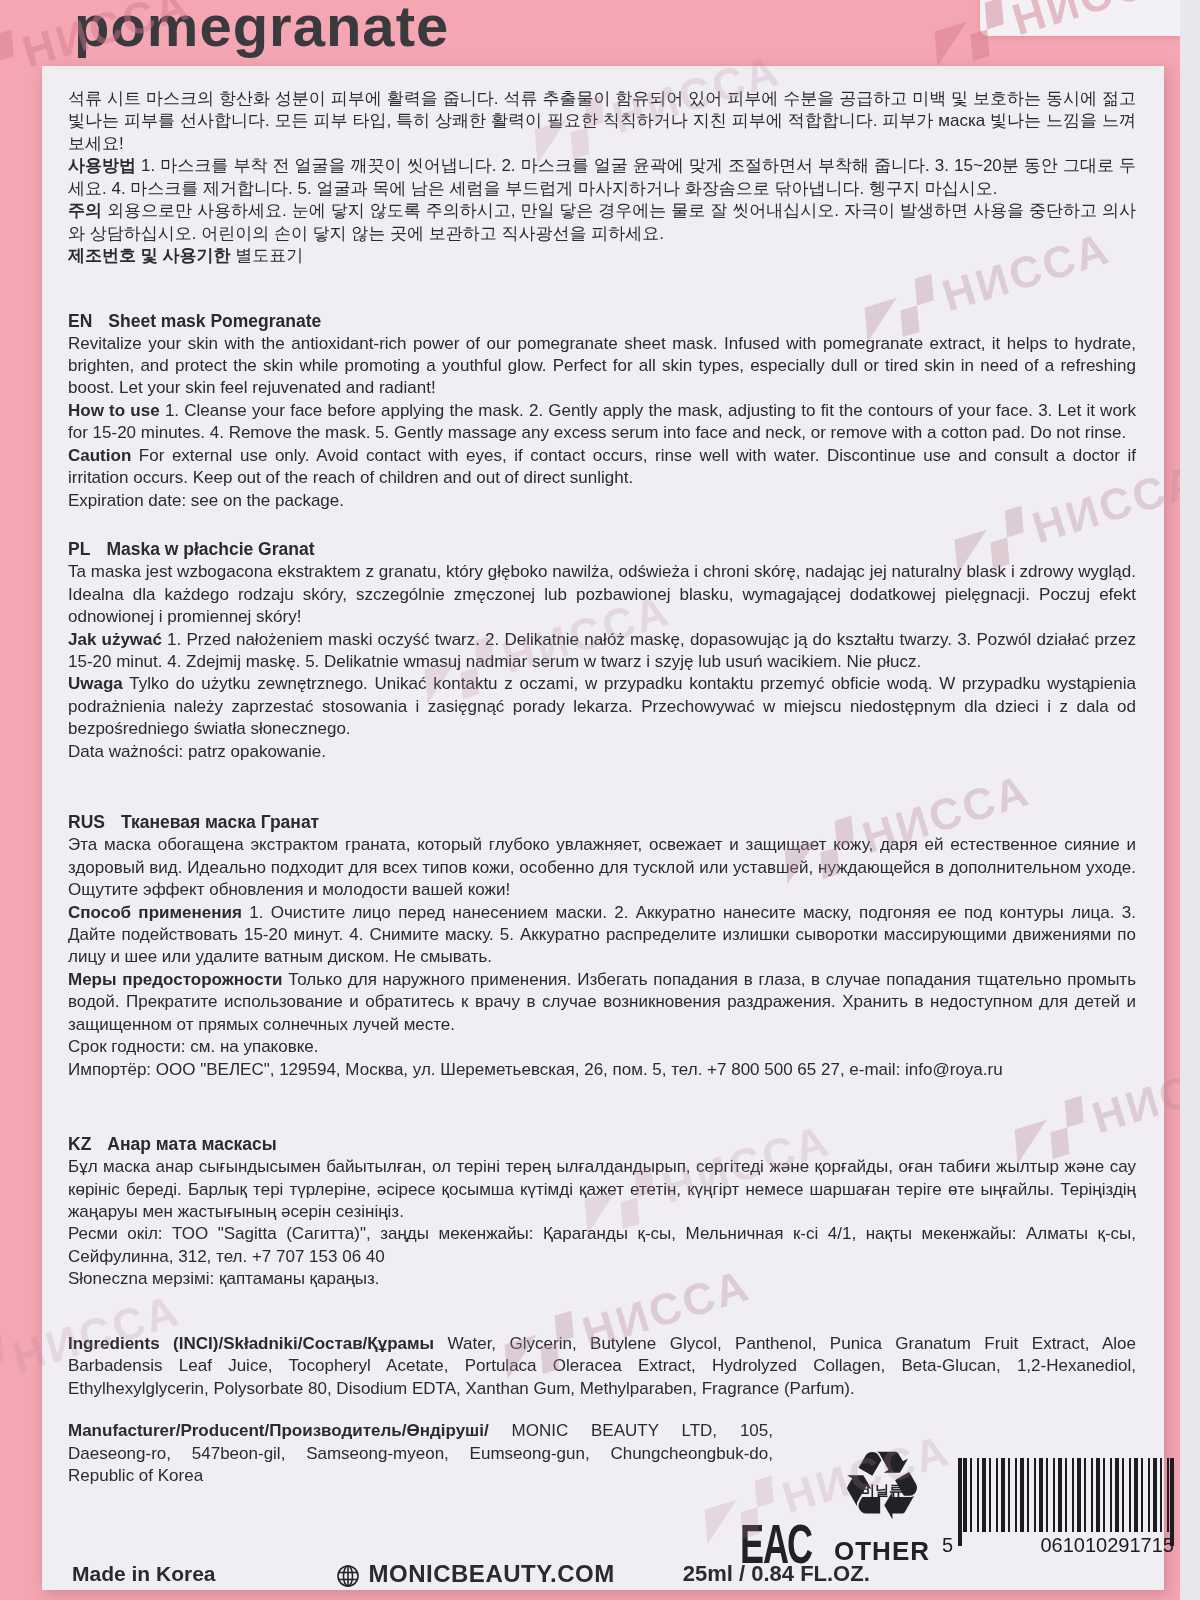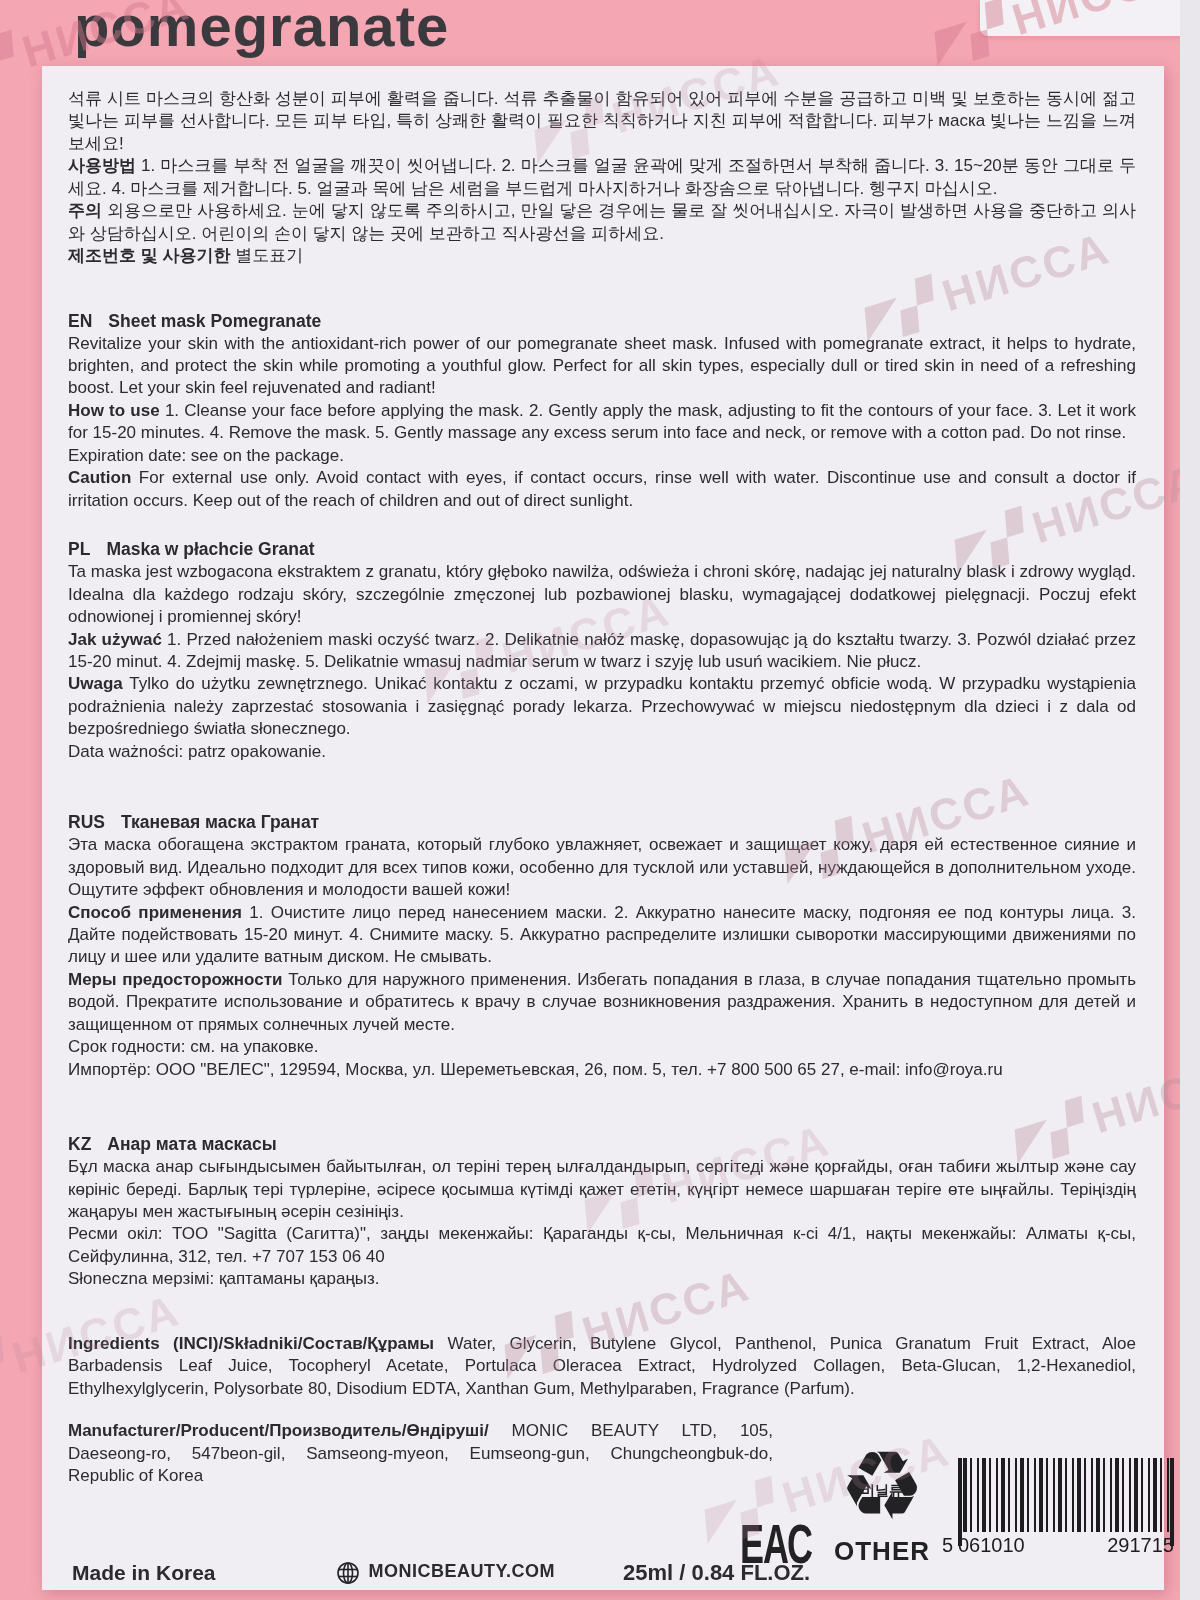--- a/index.html
+++ b/index.html
@@ -33,21 +33,21 @@
   .sec-kz{margin-top:52px;}
   .sec-ing{margin-top:42px;}
   .sec-mfr{margin-top:20px;width:705px;}
   .sec-mfr p{text-align:justify;}
   
   .footer{
     position:absolute;left:30px;top:1494px;display:flex;align-items:center;
     font-weight:bold;white-space:nowrap;
   }
   .footer .made{font-size:21px;}
-  .footer .site{display:flex;align-items:flex-start;gap:9px;margin-left:120px;font-size:18px;letter-spacing:.5px;}
+  .footer .site{display:flex;align-items:flex-end;gap:9px;margin-left:120px;font-size:24px;letter-spacing:.5px;}
   .footer .vol{margin-left:68px;font-size:22px;}
   .globe{width:24px;height:24px;display:inline-block;}
   
   .eac{
     position:absolute;left:698px;top:1446px;
     font-size:36px;font-weight:bold;letter-spacing:-1px;color:#222124;
     transform:scaleY(1.55);transform-origin:top left;
     font-family:"Liberation Sans",sans-serif;
   }
   .recycle{position:absolute;left:788px;top:1372px;width:104px;text-align:center;color:#222124;}
@@ -65,21 +65,21 @@
       #1d1c1f 5px,#1d1c1f 9px,transparent 9px,transparent 12px,
       #1d1c1f 12px,#1d1c1f 14px,transparent 14px,transparent 19px);
   }
   .bc-bars::before,.bc-bars::after{
     content:"";position:absolute;top:0;width:4px;height:88px;background:#1d1c1f;
   }
   .bc-bars::before{left:0;}
   .bc-bars::after{right:0;}
   .bc-row{display:flex;align-items:flex-end;margin-top:2px;font-size:20px;color:#1d1c1f;}
   .bc-d1{width:16px;}
-  .bc-groups{flex:1;display:flex;justify-content:space-between;}
+  .bc-groups{flex:1;display:flex;justify-content:flex-end;}
   
   .wm{
     position:absolute;z-index:3;pointer-events:none;white-space:nowrap;
     font-size:44px;font-weight:bold;letter-spacing:3px;
     color:rgba(186,138,153,.34);
     transform:rotate(-17deg);
   }
   .wm .wm-logo{
     display:inline-block;margin-right:8px;
     transform:skewX(-12deg);
@@ -101,22 +101,22 @@
       <p>석류 시트 마스크의 항산화 성분이 피부에 활력을 줍니다. 석류 추출물이 함유되어 있어 피부에 수분을 공급하고 미백 및 보호하는 동시에 젊고 빛나는 피부를 선사합니다. 모든 피부 타입, 특히 상쾌한 활력이 필요한 칙칙하거나 지친 피부에 적합합니다. 피부가 маска 빛나는 느낌을 느껴보세요!</p>
       <p><b>사용방법</b> <span>1. 마스크를 부착 전 얼굴을 깨끗이 씻어냅니다. 2. 마스크를 얼굴 윤곽에 맞게 조절하면서 부착해 줍니다. 3. 15~20분 동안 그대로 두세요. 4. 마스크를 제거합니다. 5. 얼굴과 목에 남은 세럼을 부드럽게 마사지하거나 화장솜으로 닦아냅니다. 헹구지 마십시오.</span></p>
       <p><b>주의</b> <span>외용으로만 사용하세요. 눈에 닿지 않도록 주의하시고, 만일 닿은 경우에는 물로 잘 씻어내십시오. 자극이 발생하면 사용을 중단하고 의사와 상담하십시오. 어린이의 손이 닿지 않는 곳에 보관하고 직사광선을 피하세요.</span></p>
       <p><b>제조번호 및 사용기한</b> <span>별도표기</span></p>
     </section>
 
     <section class="sec sec-en">
       <p class="h"><b class="code">EN</b><b>Sheet mask Pomegranate</b></p>
       <p>Revitalize your skin with the antioxidant-rich power of our pomegranate sheet mask. Infused with pomegranate extract, it helps to hydrate, brighten, and protect the skin while promoting a youthful glow. Perfect for all skin types, especially dull or tired skin in need of a refreshing boost. Let your skin feel rejuvenated and radiant!</p>
       <p><b>How to use</b> <span>1. Cleanse your face before applying the mask. 2. Gently apply the mask, adjusting to fit the contours of your face. 3. Let it work for 15-20 minutes. 4. Remove the mask. 5. Gently massage any excess serum into face and neck, or remove with a cotton pad. Do not rinse.</span></p>
+      <p><b>Caution</b> <span>For external use only. Avoid contact with eyes, if contact occurs, rinse well with water. Discontinue use and consult a doctor if irritation occurs. Keep out of the reach of children and out of direct sunlight.</span></p>
       <p>Expiration date: see on the package.</p>
-      <p><b>Caution</b> <span>For external use only. Avoid contact with eyes, if contact occurs, rinse well with water. Discontinue use and consult a doctor if irritation occurs. Keep out of the reach of children and out of direct sunlight.</span></p>
     </section>
 
     <section class="sec sec-pl">
       <p class="h"><b class="code">PL</b><b>Maska w płachcie Granat</b></p>
       <p>Ta maska jest wzbogacona ekstraktem z granatu, który głęboko nawilża, odświeża i chroni skórę, nadając jej naturalny blask i zdrowy wygląd. Idealna dla każdego rodzaju skóry, szczególnie zmęczonej lub pozbawionej blasku, wymagającej dodatkowej pielęgnacji. Poczuj efekt odnowionej i promiennej skóry!</p>
       <p><b>Jak używać</b> <span>1. Przed nałożeniem maski oczyść twarz. 2. Delikatnie nałóż maskę, dopasowując ją do kształtu twarzy. 3. Pozwól działać przez 15-20 minut. 4. Zdejmij maskę. 5. Delikatnie wmasuj nadmiar serum w twarz i szyję lub usuń wacikiem. Nie płucz.</span></p>
       <p><b>Uwaga</b> <span>Tylko do użytku zewnętrznego. Unikać kontaktu z oczami, w przypadku kontaktu przemyć obficie wodą. W przypadku wystąpienia podrażnienia należy zaprzestać stosowania i zasięgnąć porady lekarza. Przechowywać w miejscu niedostępnym dla dzieci i z dala od bezpośredniego światła słonecznego.</span></p>
       <p>Data ważności: patrz opakowanie.</p>
     </section>
 

